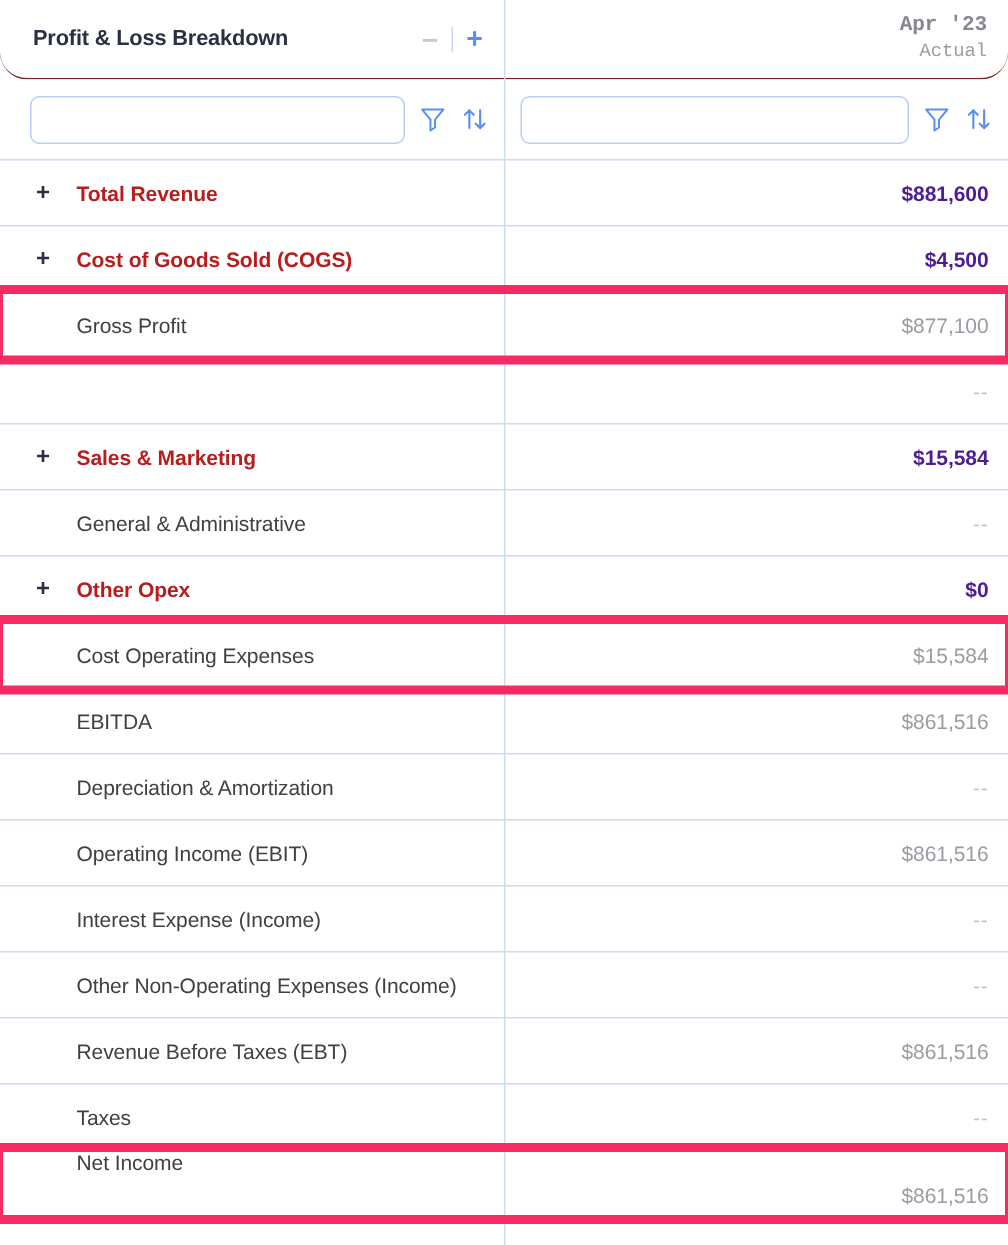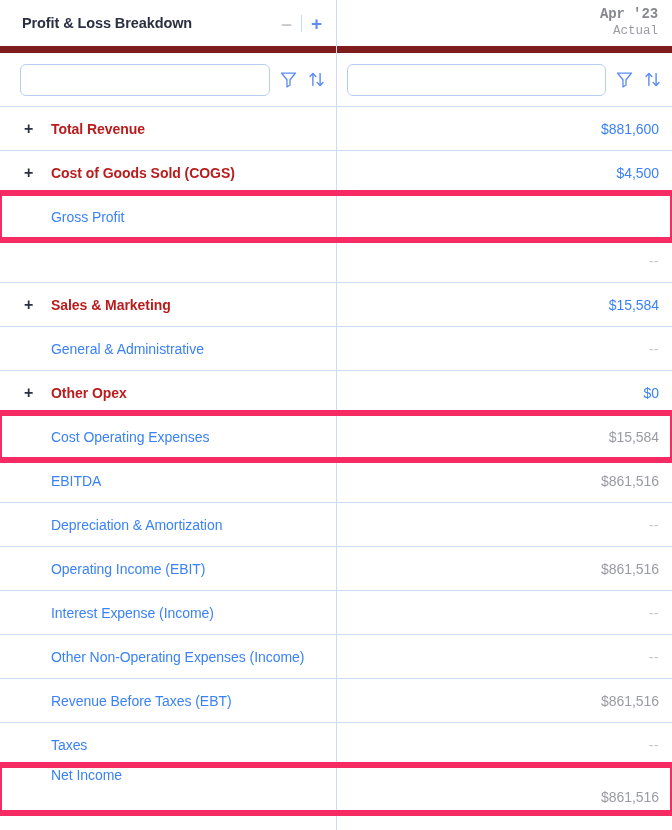--- a/index.html
+++ b/index.html
@@ -29,21 +29,22 @@
     height: 830px;
     background: #ccdcf5;
     z-index: 1;
   }
 
   
   .header {
     position: relative;
     display: flex;
     height: 53px;
-    border-bottom: 7px solid #7f1d1d;
+    border-bottom: 1px solid #7f1d1d;
+    border-radius: 18px;
   }
   .header-left {
     width: 336px;
     display: flex;
     align-items: center;
     padding: 0 14px 0 22px;
   }
   .panel-title {
     font-size: 14.5px;
     font-weight: bold;
@@ -174,38 +175,38 @@
     line-height: 1;
     color: #2b2f42;
     text-align: left;
     cursor: pointer;
     user-select: none;
   }
   .expander.hidden { visibility: hidden; cursor: default; }
 
   .label-text {
     font-size: 14px;
-    color: #3b82f6;
+    color: #404040;
     letter-spacing: -0.05px;
     white-space: nowrap;
   }
   .row.bold .label-text {
     font-weight: bold;
     color: #b91c1c;
     text-align: right;
   }
 
   .value-text {
     font-size: 14px;
     color: #9a9ca2;
     letter-spacing: -0.05px;
   }
   .row.bold .value-text {
-    font-weight: normal;
-    color: #3b82f6;
+    font-weight: bold;
+    color: #4c1d95;
   }
   .value-text.empty {
     color: #c3c5cb;
     letter-spacing: 0.5px;
   }
 
   
   .row.highlighted { border-bottom-color: transparent; }
   .row.highlighted::after {
     content: "";
@@ -292,20 +293,23 @@
         </div>
         <div class="cell-value">
           <span class="value-text">$4,500</span>
         </div>
       </div>
       <div class="row highlighted">
         <div class="cell-label">
           <span class="expander hidden">+</span>
           <span class="label-text">Gross Profit</span>
         </div>
+        <div class="cell-value">
+          <span class="value-text">$877,100</span>
+        </div>
       </div>
       <div class="row">
         <div class="cell-value">
           <span class="value-text empty">--</span>
         </div>
       </div>
       <div class="row bold">
         <div class="cell-label">
           <span class="expander">+</span>
           <span class="label-text">Sales &amp; Marketing</span>

